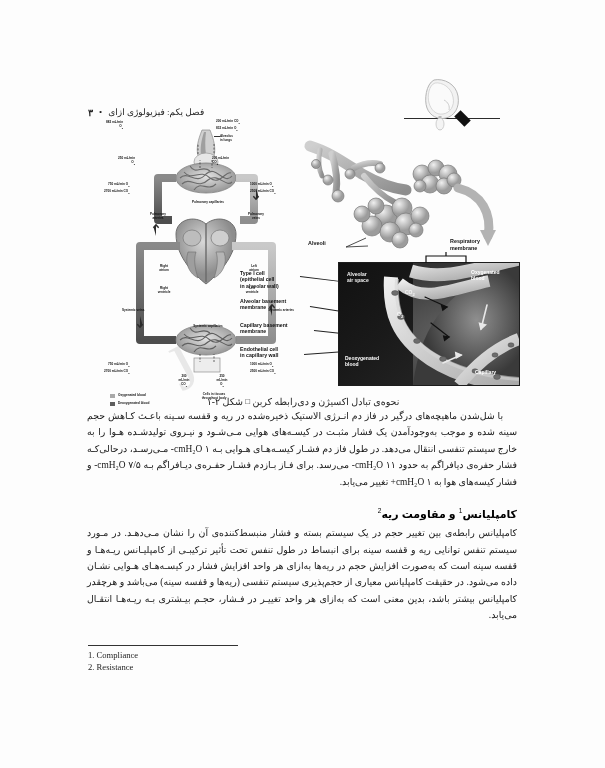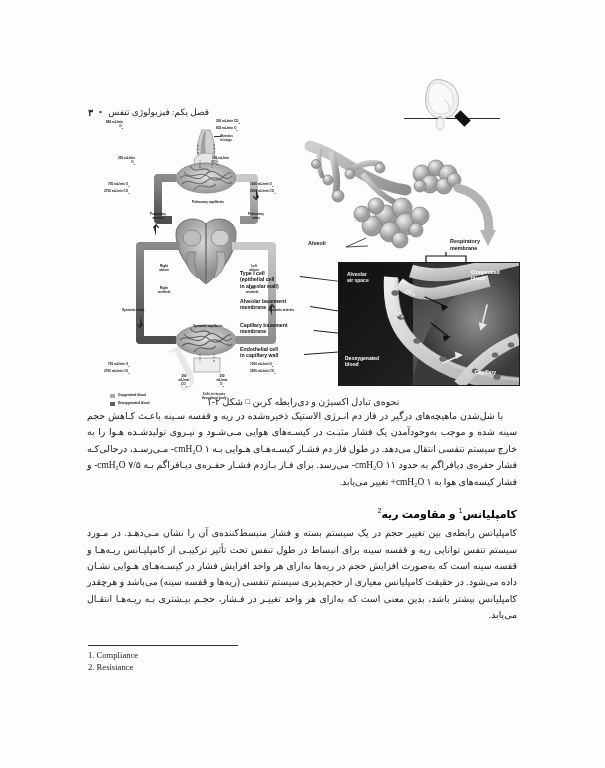--- a/index.html
+++ b/index.html
@@ -156,21 +156,21 @@
   }
 </style>
 </head>
 <body>
 
 <div class="page">
 
   <div class="header">
     <span class="header-page-num">۳</span>
     <span class="header-dot">•</span>
-    <span class="header-title">فصل یکم: فیزیولوژی تنفس</span>
+    <span class="header-title">فصل یکم: فیزیولوژی ازای</span>
   </div>
 
   <div class="margin-rule"></div>
   <div class="margin-diamond"></div>
 
   <div class="figure">
 
     <svg class="panel torso" viewBox="0 0 60 62">
       <path d="M30 6 C40 4 52 10 54 22 C56 34 50 42 42 44 C34 46 26 42 23 34 C20 26 22 10 30 6 Z" fill="#f2f2f2" stroke="#b5b5b5" stroke-width="1"></path>
       <path d="M31 9 C38 8 47 13 49 23 C51 32 46 39 39 40 C32 41 27 36 25 29 C23 22 25 11 31 9 Z" fill="#fafafa" stroke="#c8c8c8" stroke-width=".7"></path>

